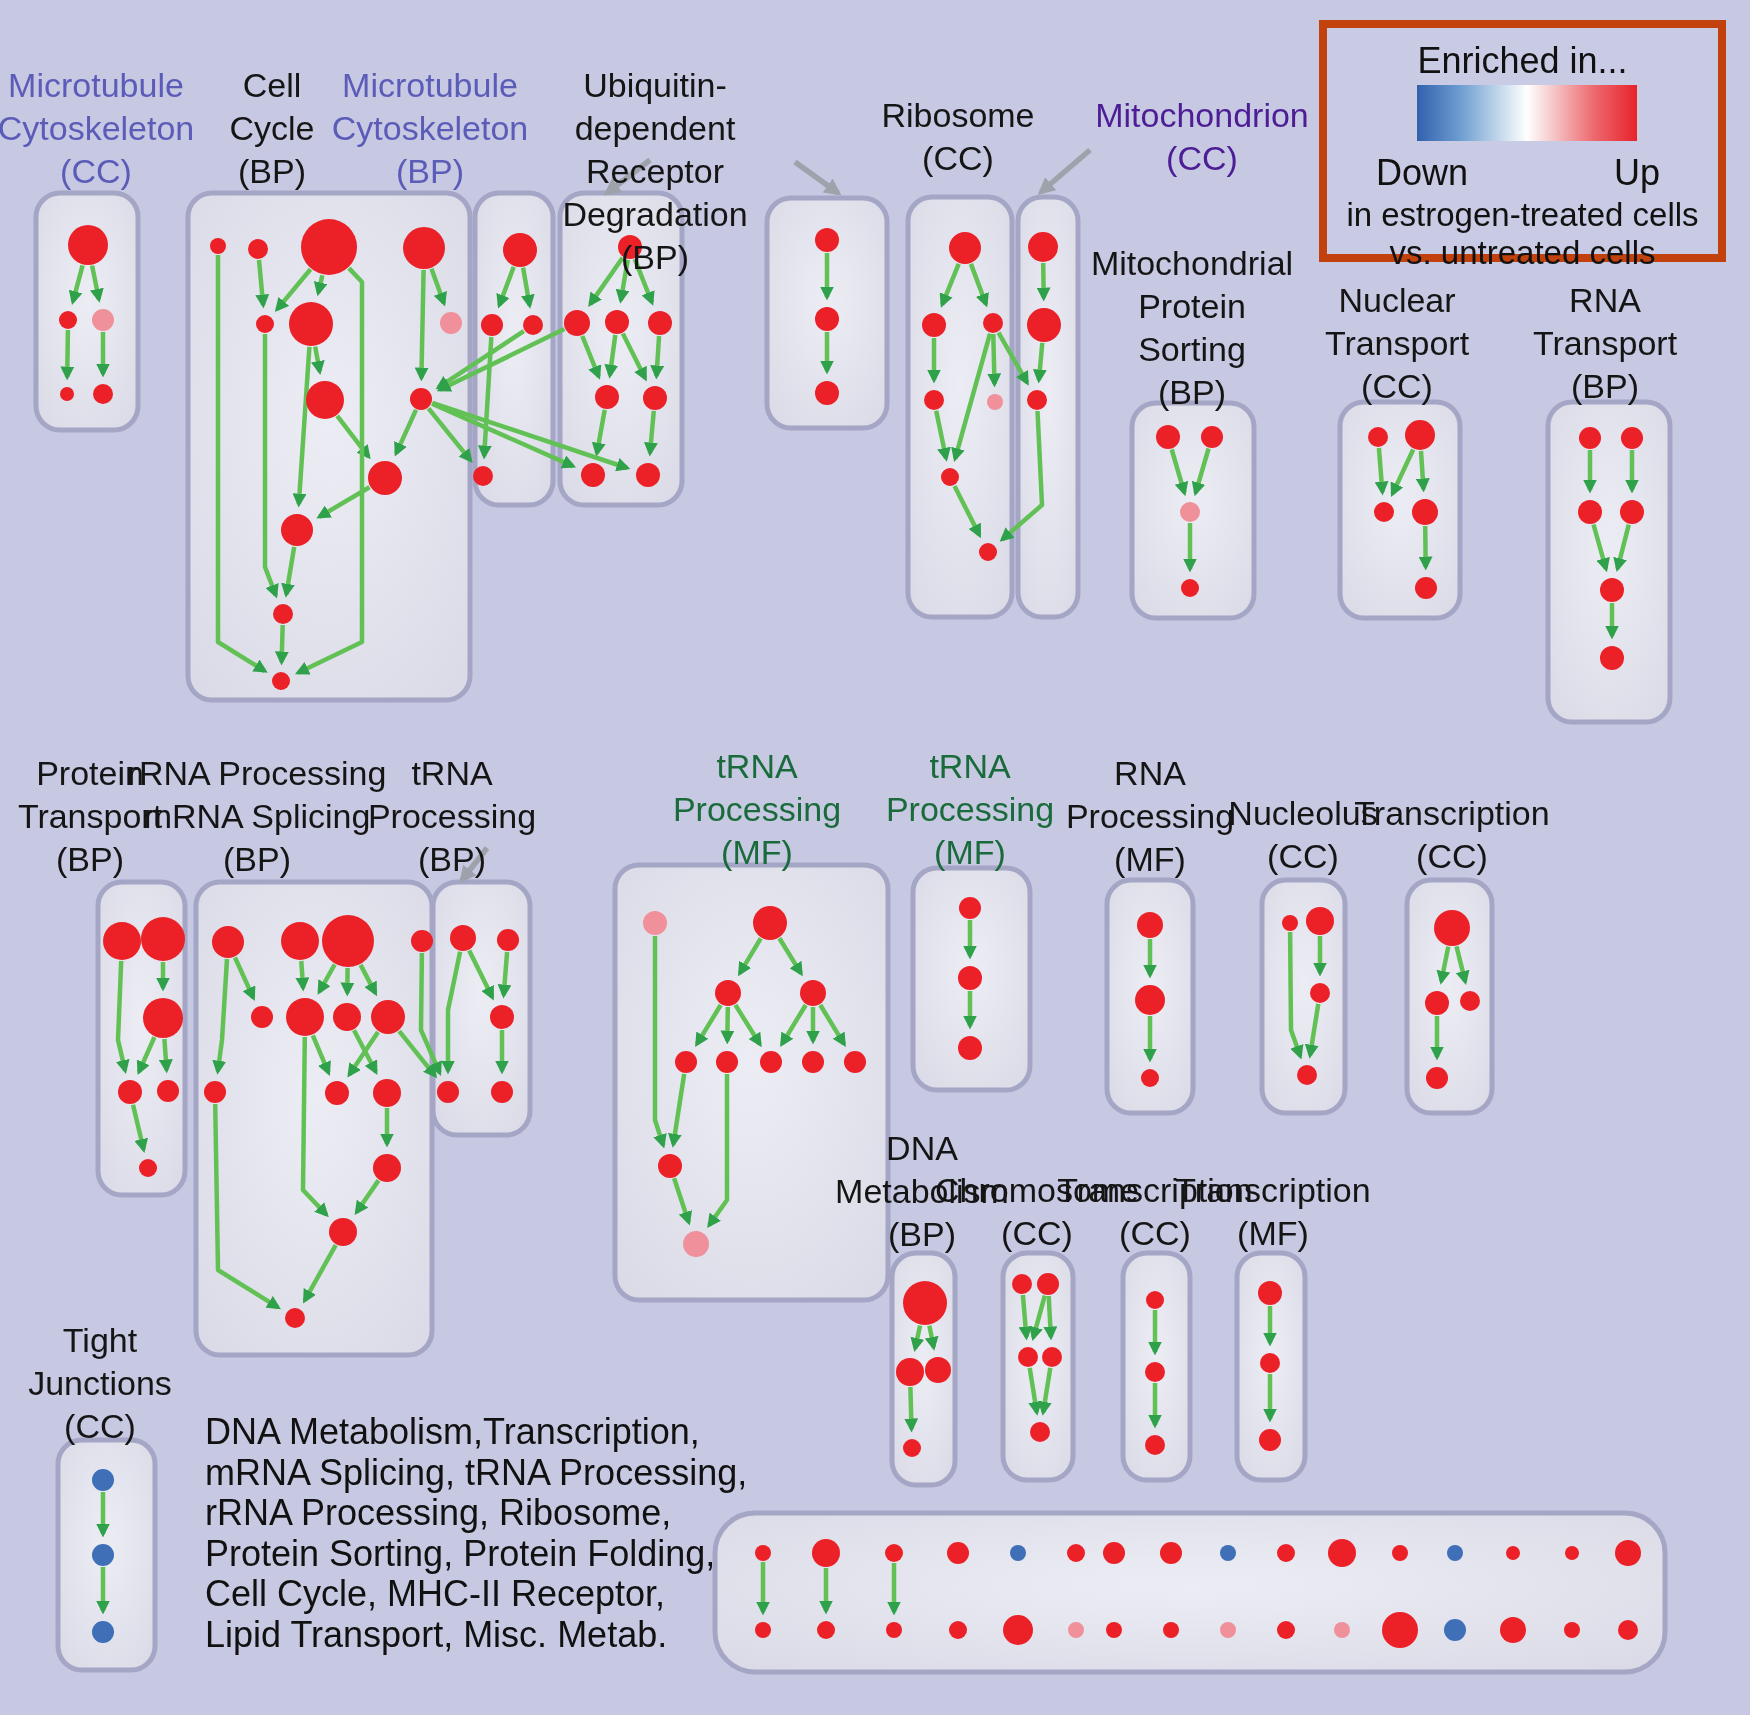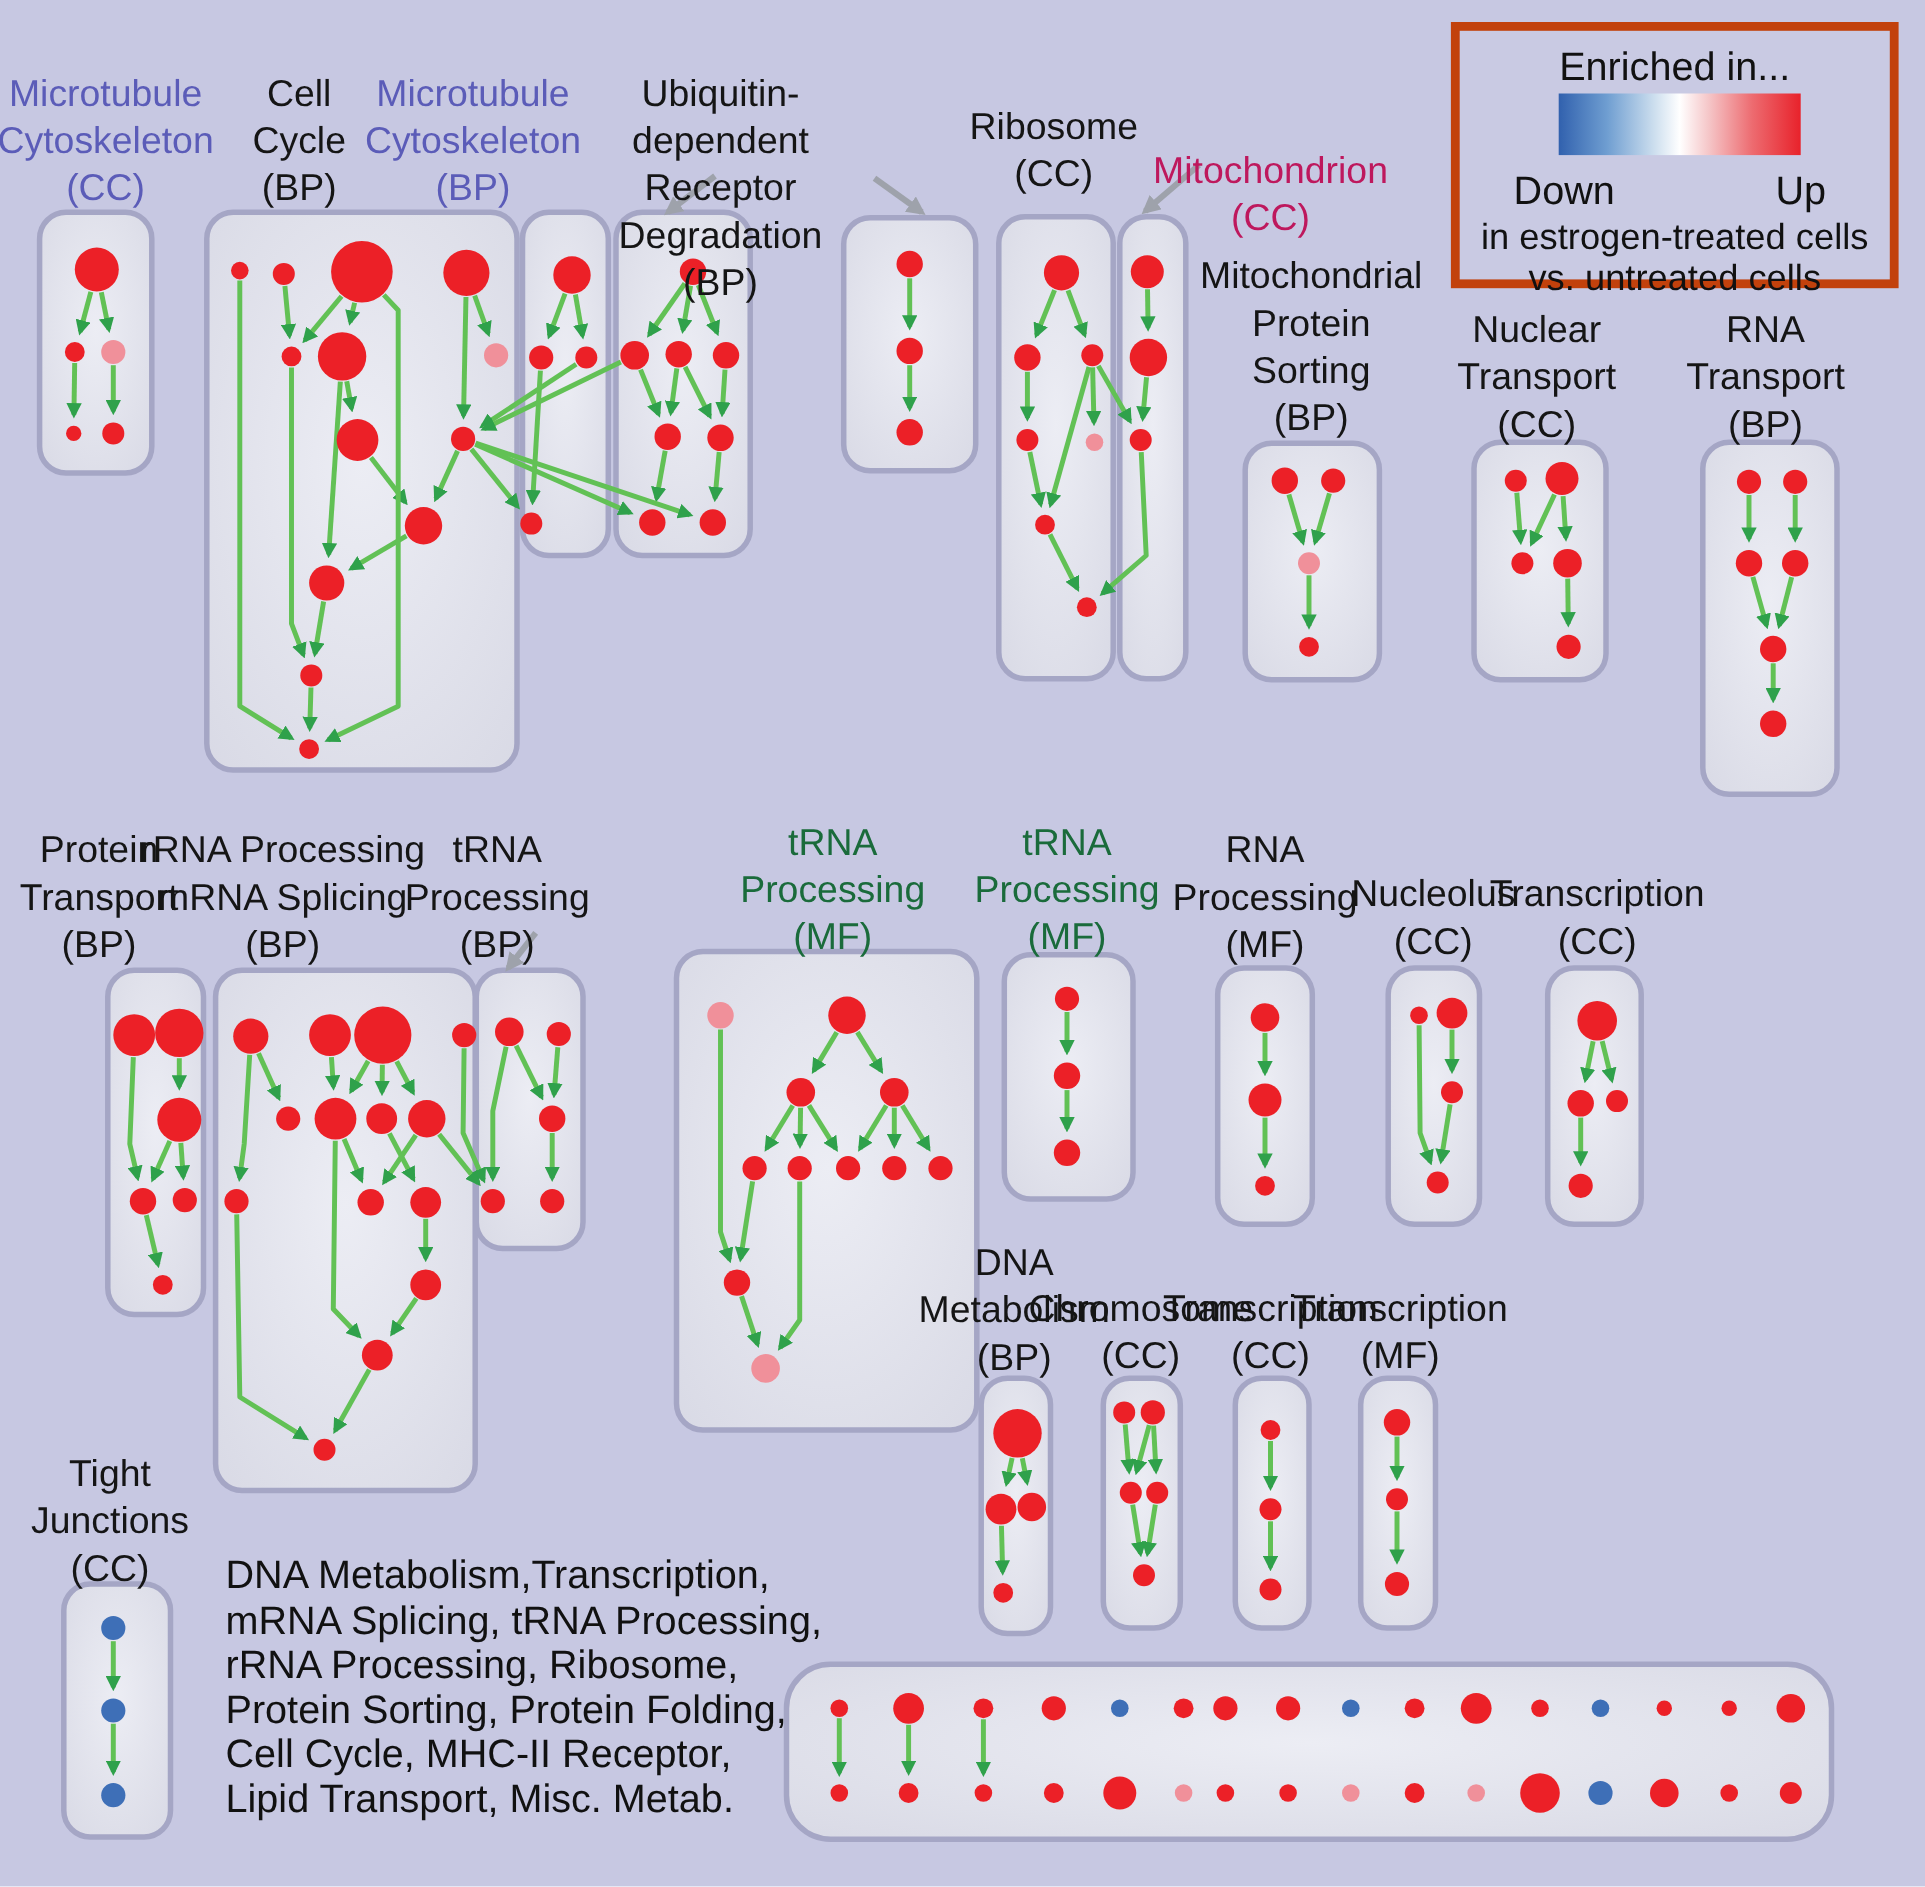--- a/index.html
+++ b/index.html
@@ -360,23 +360,23 @@
       <div class="label" style="left: 430px; top: 64px; color: rgb(91, 92, 184);">Microtubule
 Cytoskeleton
 (BP)</div>
       <div class="label" style="left: 655px; top: 64px; color: rgb(21, 21, 21);">Ubiquitin-
 dependent
 Receptor
 Degradation
 (BP)</div>
       <div class="label" style="left: 958px; top: 94px; color: rgb(21, 21, 21);">Ribosome
 (CC)</div>
-      <div class="label" style="left: 1155px; top: 94px; color: #be185d; margin-top: 40px;">Mitochondrion
-(CC)</div>
-      <div class="label" style="left: 1192px; top: 230px; color: rgb(21, 21, 21);">Mitochondrial
+      <div class="label" style="left: 1202px; top: 94px; color: #4c1d95;">Mitochondrion
+(CC)</div>
+      <div class="label" style="left: 1192px; top: 242px; color: rgb(21, 21, 21);">Mitochondrial
 Protein
 Sorting
 (BP)</div>
       <div class="label" style="left: 1397px; top: 279px; color: rgb(21, 21, 21);">Nuclear
 Transport
 (CC)</div>
       <div class="label" style="left: 1605px; top: 279px; color: rgb(21, 21, 21);">RNA
 Transport
 (BP)</div>
       <div class="label" style="left: 90px; top: 752px; color: rgb(21, 21, 21);">Protein

